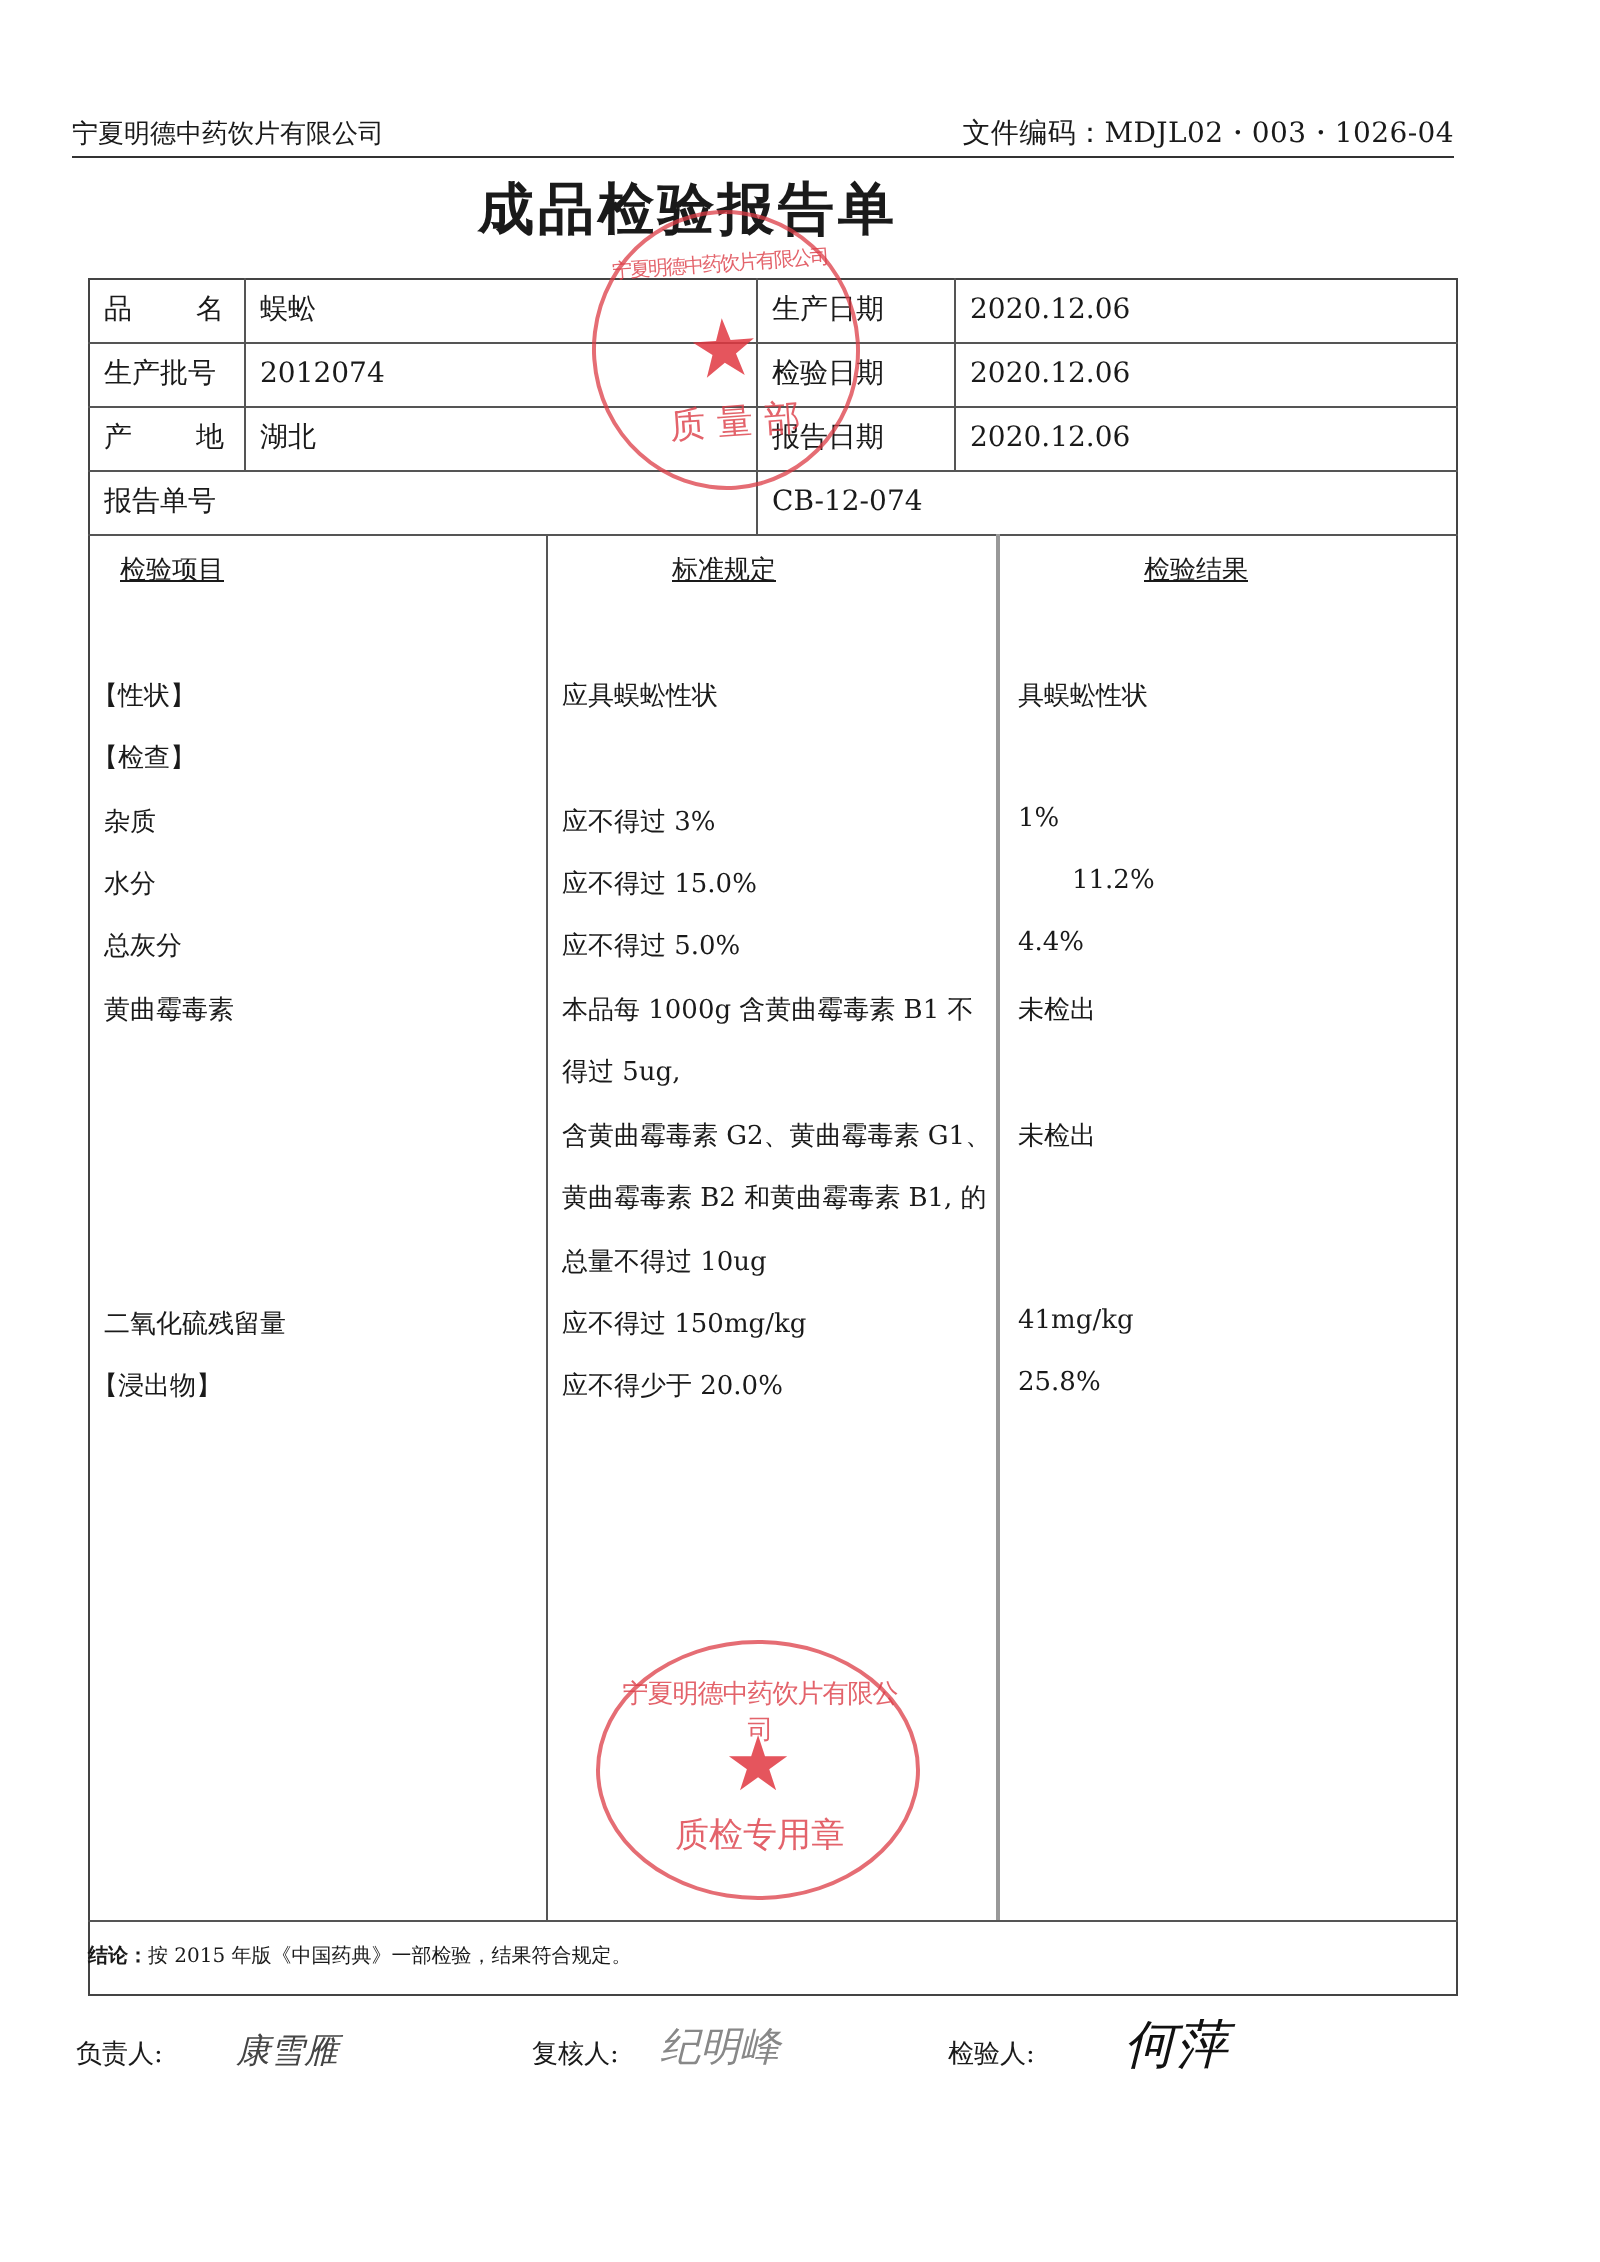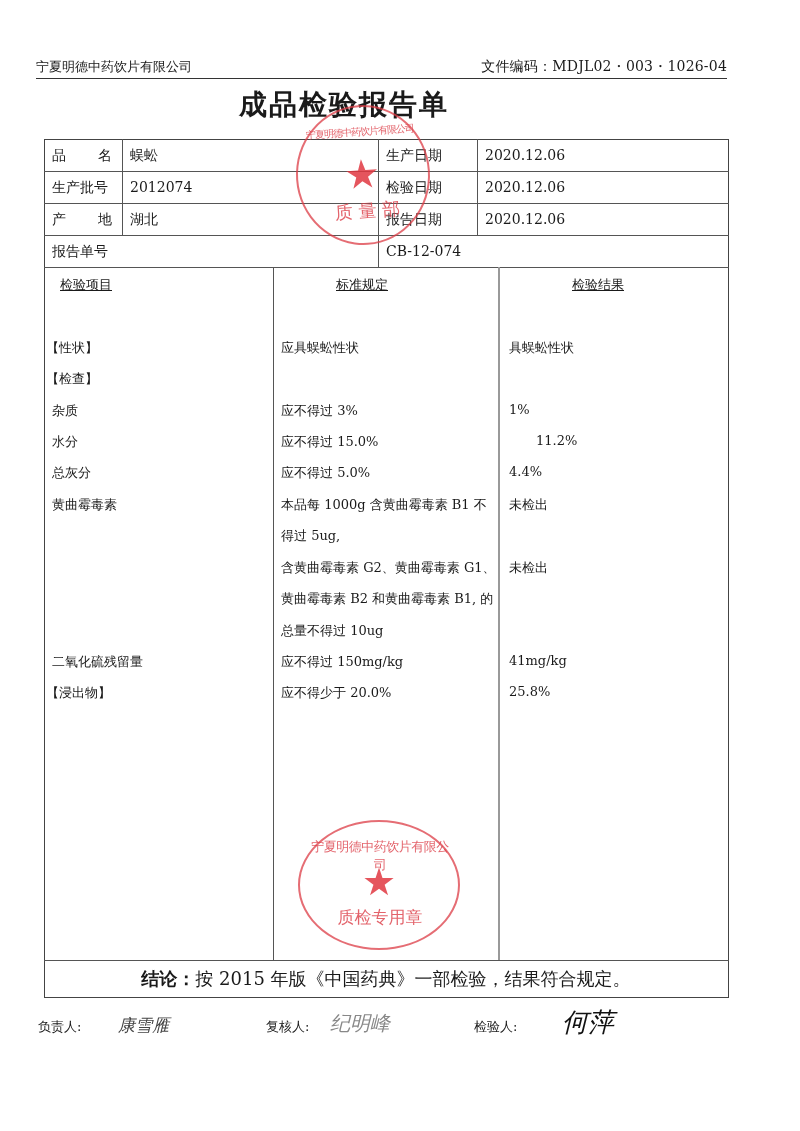--- a/index.html
+++ b/index.html
@@ -17,21 +17,21 @@
   .vline { position: absolute; width: 0; border-left: 1px solid #555; }
   .hline { position: absolute; height: 0; border-top: 1px solid #555; }
   .vline.gray { border-left: 2px solid #999; }
 
   .spaced { letter-spacing: 0; display: flex; justify-content: space-between; padding-right: 10px; }
 
   .col-hdr { position: absolute; font-size: 13px; text-decoration: underline; top: 276px; }
   .row-text { position: absolute; font-size: 13px; white-space: nowrap; }
 
   .conclusion { position: absolute; left: 44px; width: 684px; top: 960px; height: 37px;
-                text-align: center; font-size: 18px; line-height: 37px; }
+                font-size: 10px; line-height: 37px; }
   .conclusion b { font-weight: bold; }
 
   .sig-label { position: absolute; top: 1018px; font-size: 13px; }
   .sig { position: absolute; font-family: "DejaVu Sans", sans-serif; font-style: italic; color: #444; }
 
   .stamp { position: absolute; border: 2.5px solid rgba(220,60,70,0.75); color: rgba(220,60,70,0.8);
            pointer-events: none; text-align: center; box-sizing: border-box; }
   .stamp .star { position: absolute; color: rgba(225,55,65,0.85); }
   .stamp .ring { position: absolute; font-size: 12px; }
 </style>

